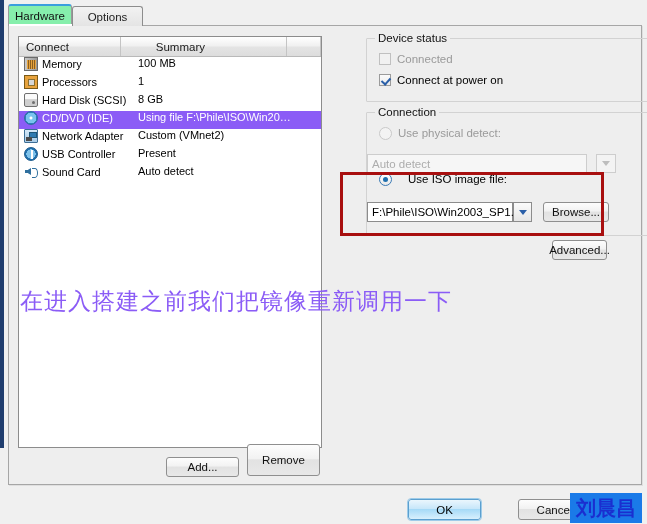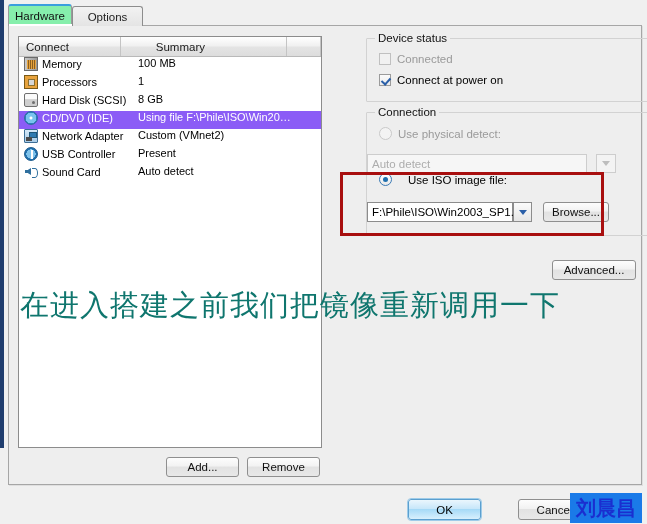--- a/index.html
+++ b/index.html
@@ -112,42 +112,42 @@
   
   .btn{
     background:linear-gradient(to bottom,#fdfdfd 0%,#f2f2f2 45%,#e2e2e2 50%,#e8e8e8 100%);
     border:1px solid #8f8f8f;border-radius:3px;
     font-size:11.5px;color:#111;
     display:flex;align-items:center;justify-content:center;
     box-sizing:border-box;
     font-family:"Liberation Sans","DejaVu Sans",sans-serif;
   }
   .btn-add{position:absolute;left:166px;top:457px;width:73px;height:20px;}
-  .btn-remove{position:absolute;left:247px;top:457px;width:73px;height:20px;}
-  .btn-advanced{position:absolute;left:552px;top:260px;width:84px;height:20px;}
+  .btn-remove{position:absolute;left:247px;top:444px;width:73px;height:32px;}
+  .btn-advanced{position:absolute;left:552px;top:240px;width:55px;height:20px;}
 
   
   .group{
     position:absolute;
     border:1px solid #d2d2d2;
     border-radius:1px;
     box-sizing:border-box;
     margin-left:28px;
   }
   .group-title{
     position:absolute;top:-7px;left:8px;
     background:#eeeeee;padding:0 3px;
     font-size:11.5px;color:#111;
     white-space:nowrap;
   }
   .g-status{left:338px;top:38px;width:295px;height:64px;}
   .g-conn{left:338px;top:112px;width:295px;height:124px;}
 
   
-  .cbrow{position:absolute;display:flex;align-items:center;gap:6px;font-size:11.5px;}
+  .cbrow{position:absolute;display:flex;align-items:flex-start;gap:6px;font-size:11.5px;}
   .cbox{
     width:12px;height:12px;box-sizing:border-box;
     border:1px solid #9b9b9b;
     background:linear-gradient(to bottom,#fbfbfb,#ececec);
     position:relative;flex:0 0 12px;
   }
   .cbox.checked:after{
     content:"";position:absolute;left:3px;top:1px;width:4px;height:7px;
     border:solid #2a5fa8;border-width:0 2px 2px 0;transform:rotate(42deg);
   }
@@ -191,22 +191,22 @@
     border:3px solid #a80f0f;
     box-sizing:border-box;
     pointer-events:none;
     z-index:30;
   }
 
   
   .annot{
     position:absolute;left:20px;top:286px;
     font-family:"DejaVu Sans","Liberation Sans",sans-serif;
-    font-size:29px;
-    color:#0f766e;
+    font-size:23px;
+    color:#8b5cf6;
     letter-spacing:1px;
     white-space:nowrap;
     z-index:25;
   }
 
   
   .footer{position:absolute;left:0;top:487px;width:647px;height:37px;background:#f0f0f0;}
   .btn-ok{
     position:absolute;left:408px;top:499px;width:73px;height:21px;
     background:linear-gradient(to bottom,#eaf6fd 0%,#c8e7fa 45%,#a6daf7 50%,#d8f0fd 100%);

